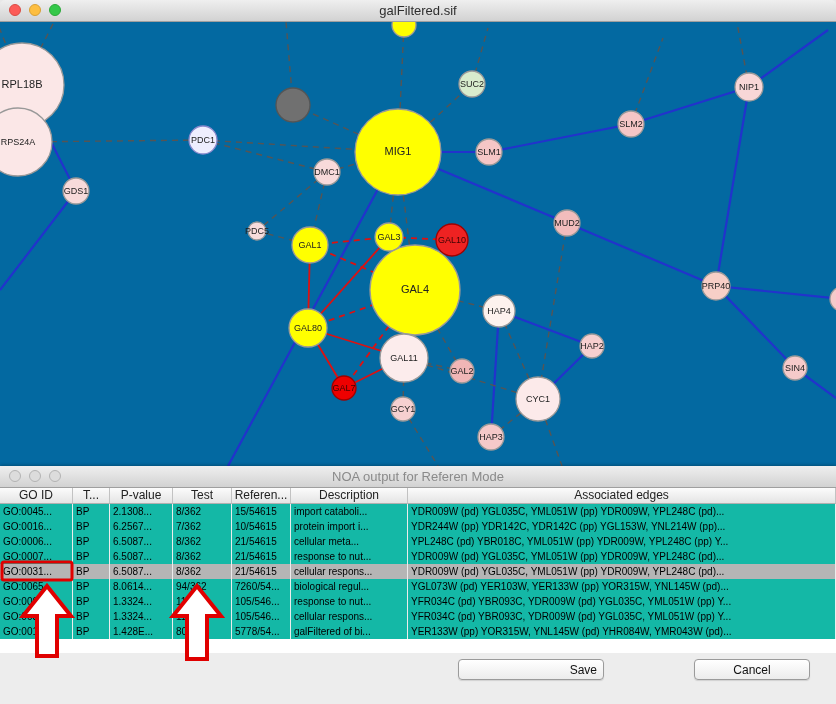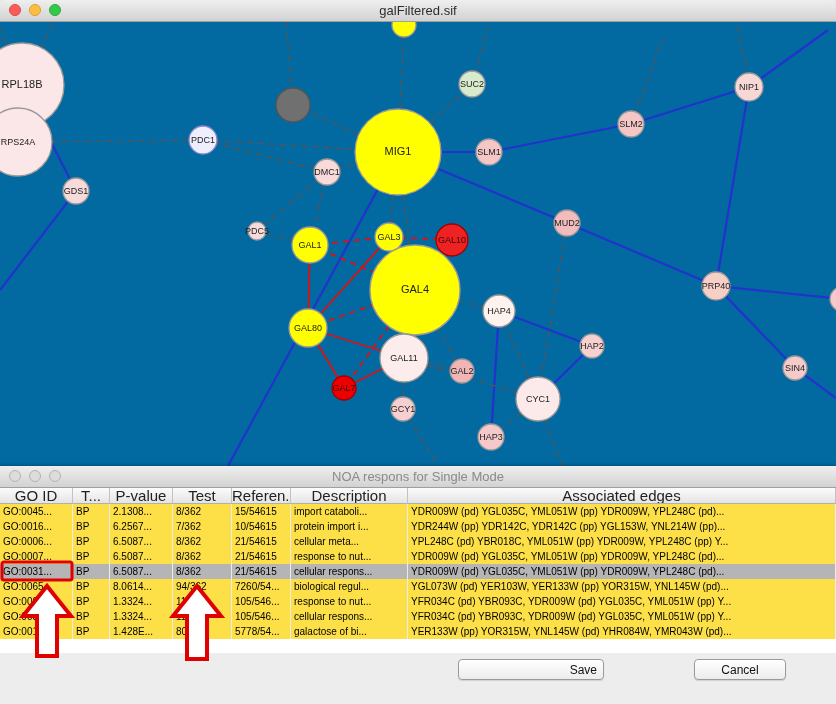--- a/index.html
+++ b/index.html
@@ -29,39 +29,39 @@
   .canvas{position:relative;width:836px;height:444px;background:#0369a1;overflow:hidden;}
   .canvas svg{display:block;}
   svg text{font-family:"Liberation Sans",sans-serif;}
 
   
   .trow{display:grid;grid-template-columns:73px 37px 63px 59px 59px 117px 1fr;}
   .thead{height:16px;}
   .thead .hcell{
     background:linear-gradient(#fcfcfc,#e4e4e4);
     border-right:1px solid #c2c2c2;border-bottom:1px solid #b0b0b0;
-    font-size:15px;line-height:15px;height:16px;text-align:center;
+    font-size:12px;line-height:15px;height:16px;text-align:center;
     overflow:hidden;white-space:nowrap;box-sizing:border-box;color:#222;
   }
-  .tbody{background:#fde047;height:135px;}
+  .tbody{background:#14b8a6;height:135px;}
   .tbody .trow{height:15px;}
   .tbody .trow.selected{background:#b5b5b5;}
   .cell{
     font-size:10px;line-height:15px;padding:0 3px;white-space:nowrap;
     overflow:hidden;border-right:1px solid #ececec;box-sizing:border-box;color:#000;
   }
   .tfiller{height:14px;background:#fff;}
 
   .btn{
     position:absolute;top:193px;height:21px;border:1px solid #9b9b9b;border-radius:4px;
     background:linear-gradient(#ffffff,#ececec);font-size:12px;color:#111;
     font-family:"Liberation Sans",sans-serif;box-shadow:0 1px 1px rgba(0,0,0,.12);
   }
   .btn-save{left:458px;width:146px;text-align:right;}
-  .btn-cancel{left:694px;width:92px;}
+  .btn-cancel{left:694px;width:116px;}
 
   .annot{position:absolute;left:0;top:0;pointer-events:none;z-index:50;}
 </style>
 </head>
 <body>
 
 <div class="window" id="win-top">
   <div class="titlebar">
     <div class="lights">
       <span class="light l-close"></span>
@@ -192,21 +192,21 @@
   </div>
 </div>
 
 <div class="window" id="win-bottom">
   <div class="titlebar inactive">
     <div class="lights">
       <span class="light"></span>
       <span class="light"></span>
       <span class="light"></span>
     </div>
-    <div class="title">NOA respons for Single Mode</div>
+    <div class="title">NOA output for Referen Mode</div>
   </div>
 
   <div class="trow thead" id="thead">
       <div class="hcell">GO ID</div>
       <div class="hcell">T...</div>
       <div class="hcell">P-value</div>
       <div class="hcell">Test</div>
       <div class="hcell">Referen...</div>
       <div class="hcell">Description</div>
       <div class="hcell">Associated edges</div>
@@ -283,21 +283,21 @@
         <div class="cell">105/546...</div>
         <div class="cell">cellular respons...</div>
         <div class="cell">YFR034C (pd) YBR093C, YDR009W (pd) YGL035C, YML051W (pp) Y...</div>
       </div>
       <div class="trow">
         <div class="cell">GO:0019...</div>
         <div class="cell">BP</div>
         <div class="cell">1.428E...</div>
         <div class="cell">80/362</div>
         <div class="cell">5778/54...</div>
-        <div class="cell">galactose of bi...</div>
+        <div class="cell">galFiltered of bi...</div>
         <div class="cell">YER133W (pp) YOR315W, YNL145W (pd) YHR084W, YMR043W (pd)...</div>
       </div>
     </div>
   <div class="tfiller"></div>
 
   <button class="btn btn-save">Save</button>
   <button class="btn btn-cancel">Cancel</button>
 </div>
 
 <svg class="annot" width="836" height="704">

